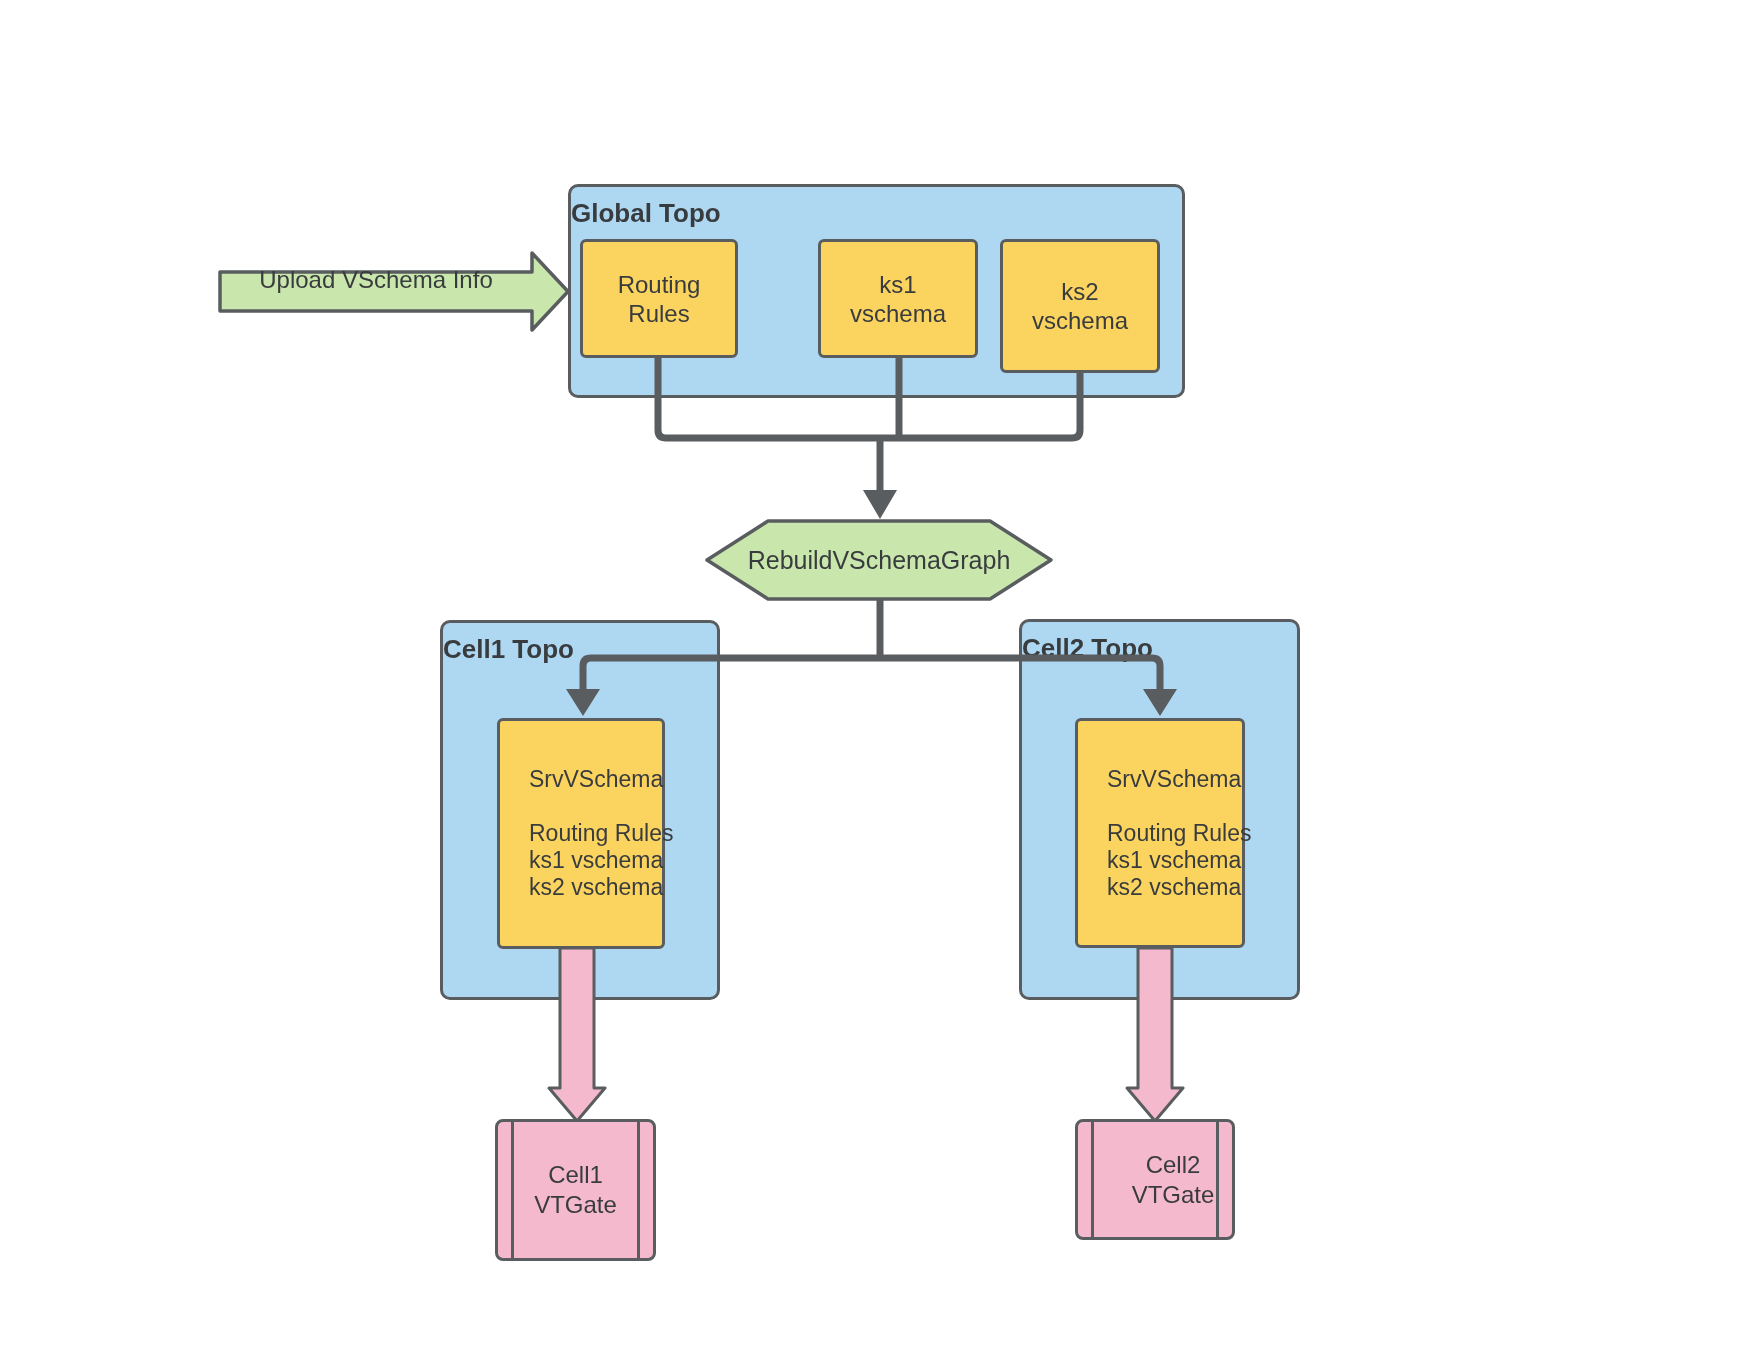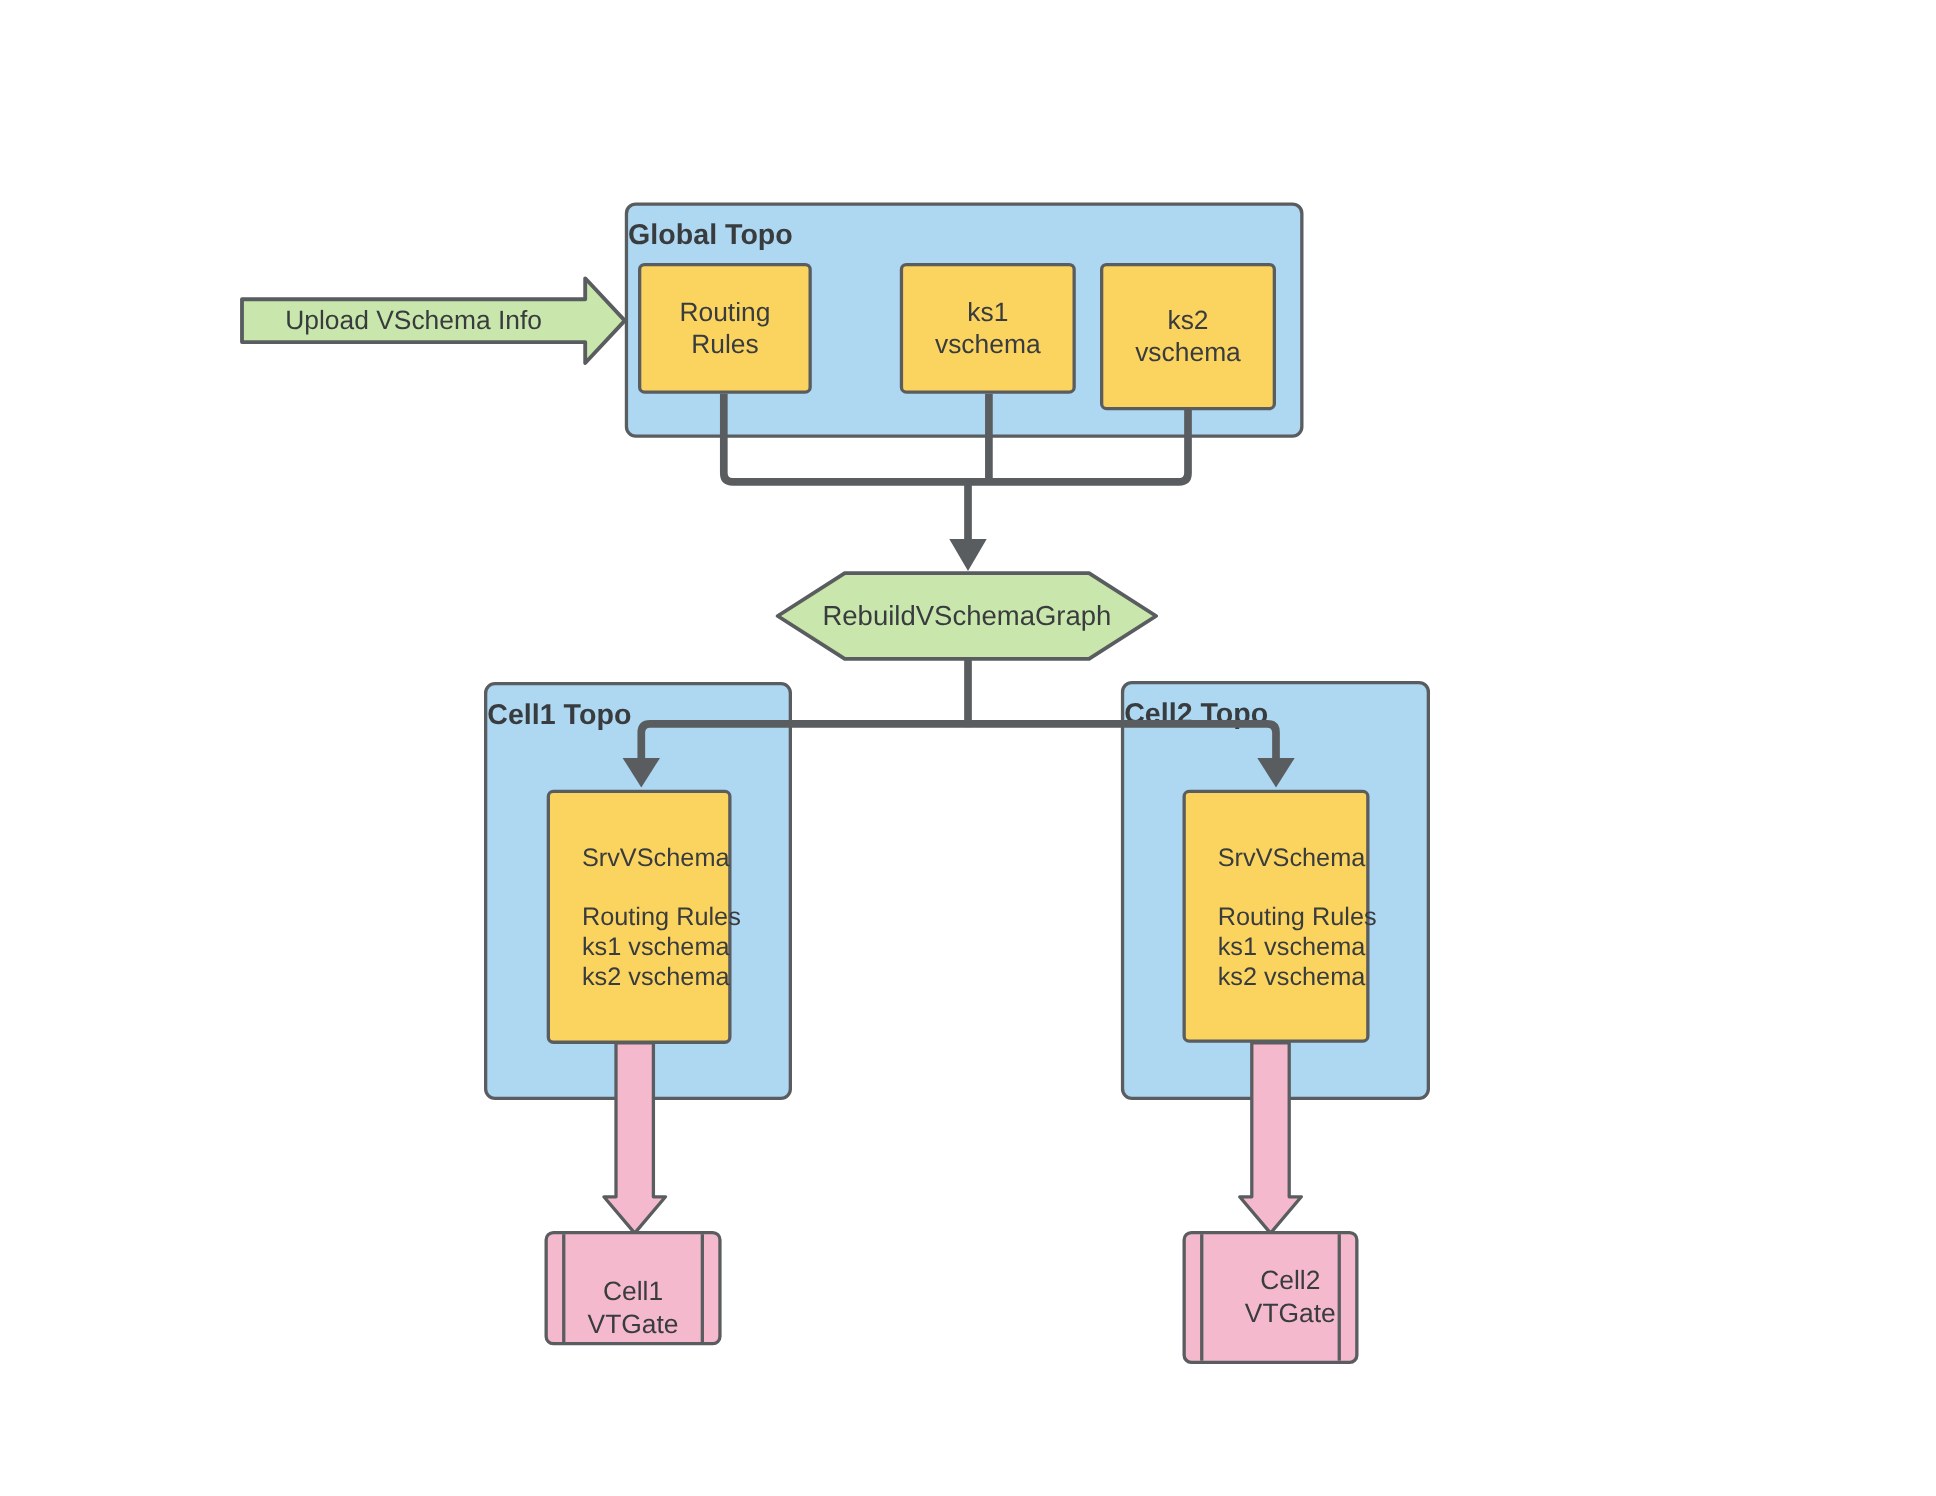--- a/index.html
+++ b/index.html
@@ -126,21 +126,21 @@
 
     <path class="conn" d="M880,600 L880,661"></path>
     <path class="conn" d="M583,690 L583,666 Q583,658 591,658 L1152,658 Q1160,658 1160,666 L1160,690"></path>
     <polygon class="ahead" points="566,689 600,689 583,716"></polygon>
     <polygon class="ahead" points="1143,689 1177,689 1160,716"></polygon>
 
     <path class="pink-shape" d="M560,948 L560,1088 L549,1088 L577,1121 L605,1088 L594,1088 L594,948 Z"></path>
     <path class="pink-shape" d="M1138,948 L1138,1088 L1127,1088 L1155,1121 L1183,1088 L1172,1088 L1172,948 Z"></path>
   </svg>
 
-  <div class="label" style="left:231px; top:272px; width:290px; height:39px;">Upload VSchema Info</div>
+  <div class="label" style="left:231px; top:260px; width:290px; height:39px;">Upload VSchema Info</div>
 
   <div class="node" style="left:580px; top:239px; width:158px; height:119px;">
     <div>Routing</div>
     <div>Rules</div>
   </div>
   <div class="node" style="left:818px; top:239px; width:160px; height:119px;">
     <div>ks1</div>
     <div>vschema</div>
   </div>
   <div class="node" style="left:1000px; top:239px; width:160px; height:134px;">
@@ -159,21 +159,21 @@
   </div>
 
   <div class="node left-align" style="left:1075px; top:718px; width:170px; height:230px;">
     <div class="tline">SrvVSchema</div>
     <div class="tline"></div>
     <div class="tline">Routing Rules</div>
     <div class="tline">ks1 vschema</div>
     <div class="tline">ks2 vschema</div>
   </div>
 
-  <div class="vtgate" style="left:495px; top:1119px; width:161px; height:104px;align-items:flex-end;">
+  <div class="vtgate" style="left:495px; top:1119px; width:161px; height:142px;">
     <div class="vline" style="left:13px;"></div>
     <div class="vline" style="right:13px;"></div>
     <div>
       <div>Cell1</div>
       <div>VTGate</div>
     </div>
   </div>
 
   <div class="vtgate" style="left:1075px; top:1119px; width:160px; height:121px;padding-left:36px;">
     <div class="vline" style="left:13px;"></div>

